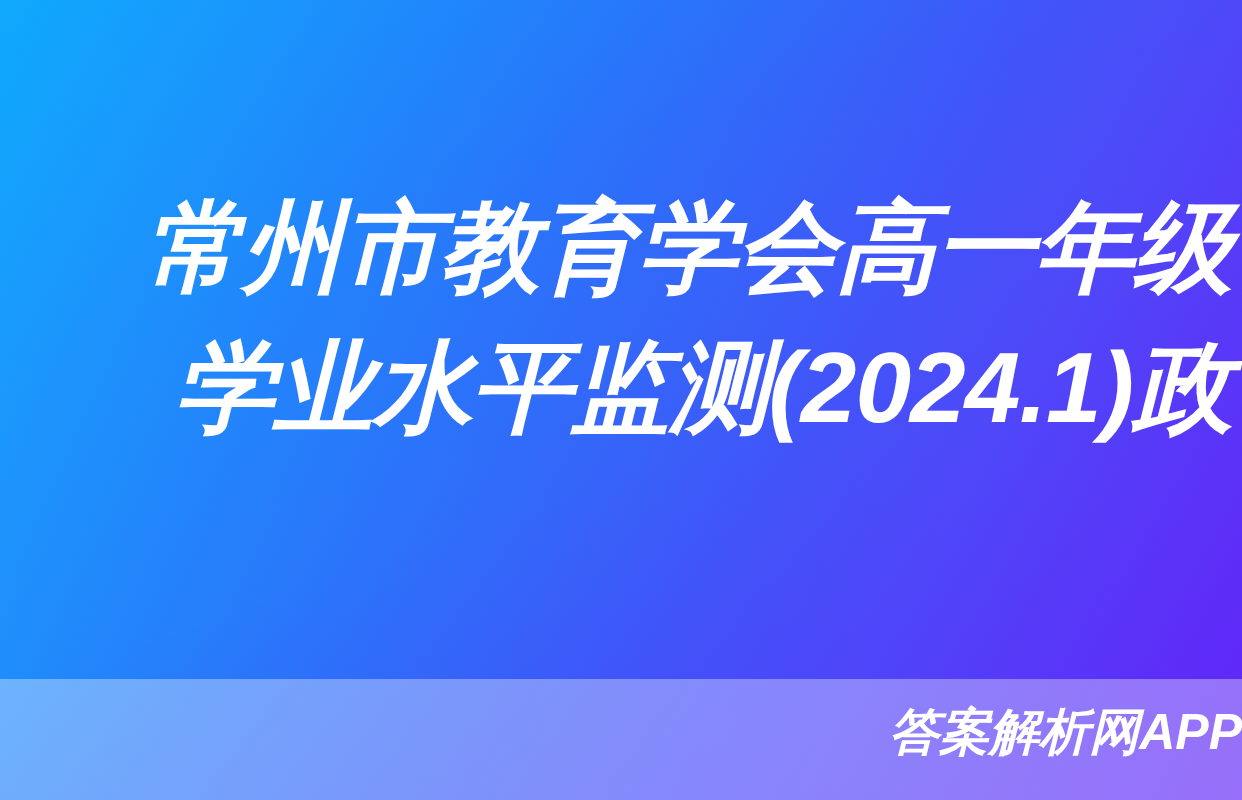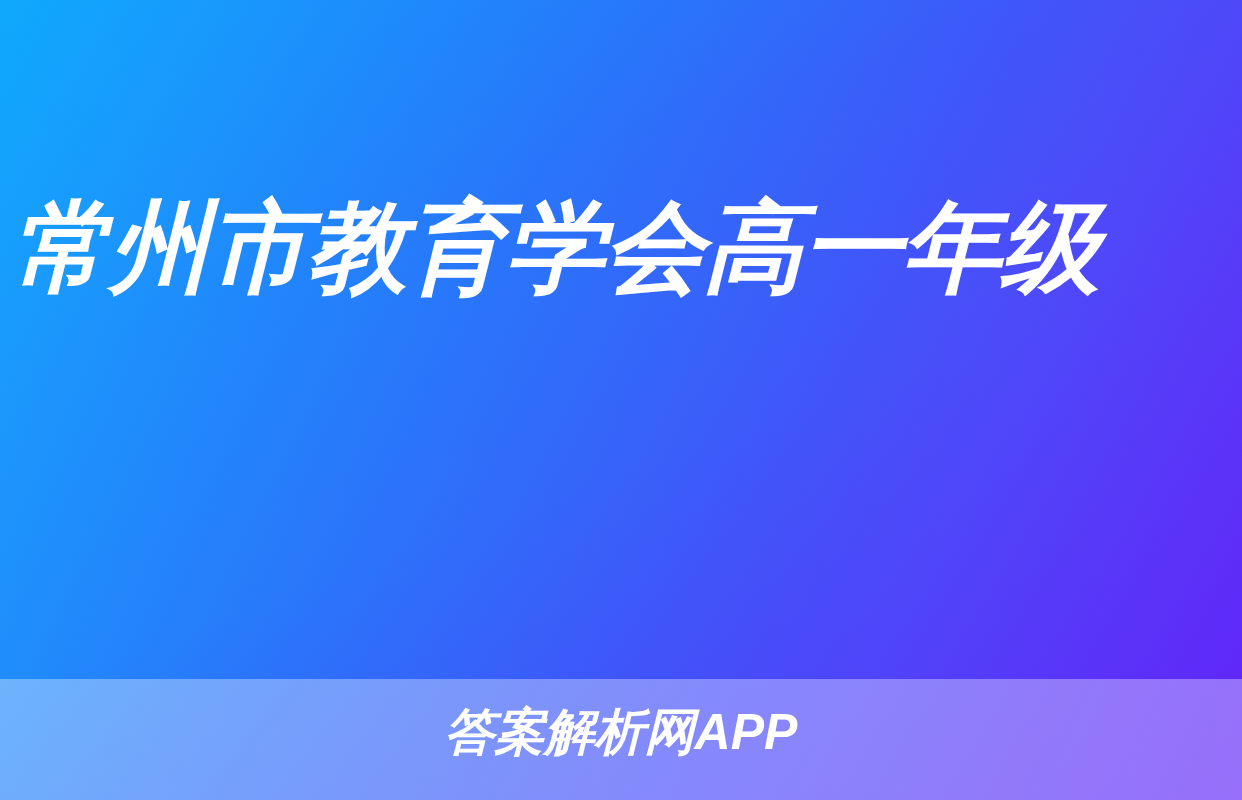--- a/index.html
+++ b/index.html
@@ -39,21 +39,21 @@
         rgba(92, 30, 248, 0.22) 100%);
     pointer-events: none;
   }
 
   
   #title-block {
     position: absolute;
     left: 0;
     right: 0;
     top: 178px;
-    text-align: left;
+    text-align: right;
     padding: 0 10px;
     box-sizing: border-box;
   }
   .title-line {
     display: block;
     color: #ffffff;
     font-family: "Liberation Sans", "DejaVu Sans", sans-serif;
     font-weight: 700;
     font-style: italic;
     font-size: 100px;
@@ -70,39 +70,40 @@
     right: 0;
     top: 679px;
     height: 121px;
     background: rgba(255, 255, 255, 0.34);
   }
   #watermark-text {
     position: absolute;
     left: 0;
     right: 0;
     top: 702px;
-    text-align: center;
+    text-align: right;
     color: #ffffff;
     font-family: "Liberation Sans", "DejaVu Sans", sans-serif;
     font-weight: 700;
     font-style: italic;
     font-size: 50px;
     line-height: 60px;
     letter-spacing: 0px;
     white-space: nowrap;
   }
 </style>
 </head>
 <body>
 
 <div id="thumbnail-card">
 
   <div id="gradient-overlay"></div>
 
   <div id="title-block">
     <span class="title-line">常州市教育学会高一年级</span>
+    <span class="title-line">学业水平监测(2024.1)政</span>
   </div>
 
   <div id="watermark-band"></div>
 
   <div id="watermark-text">答案解析网APP</div>
 
 </div>
 
 </body></html>

